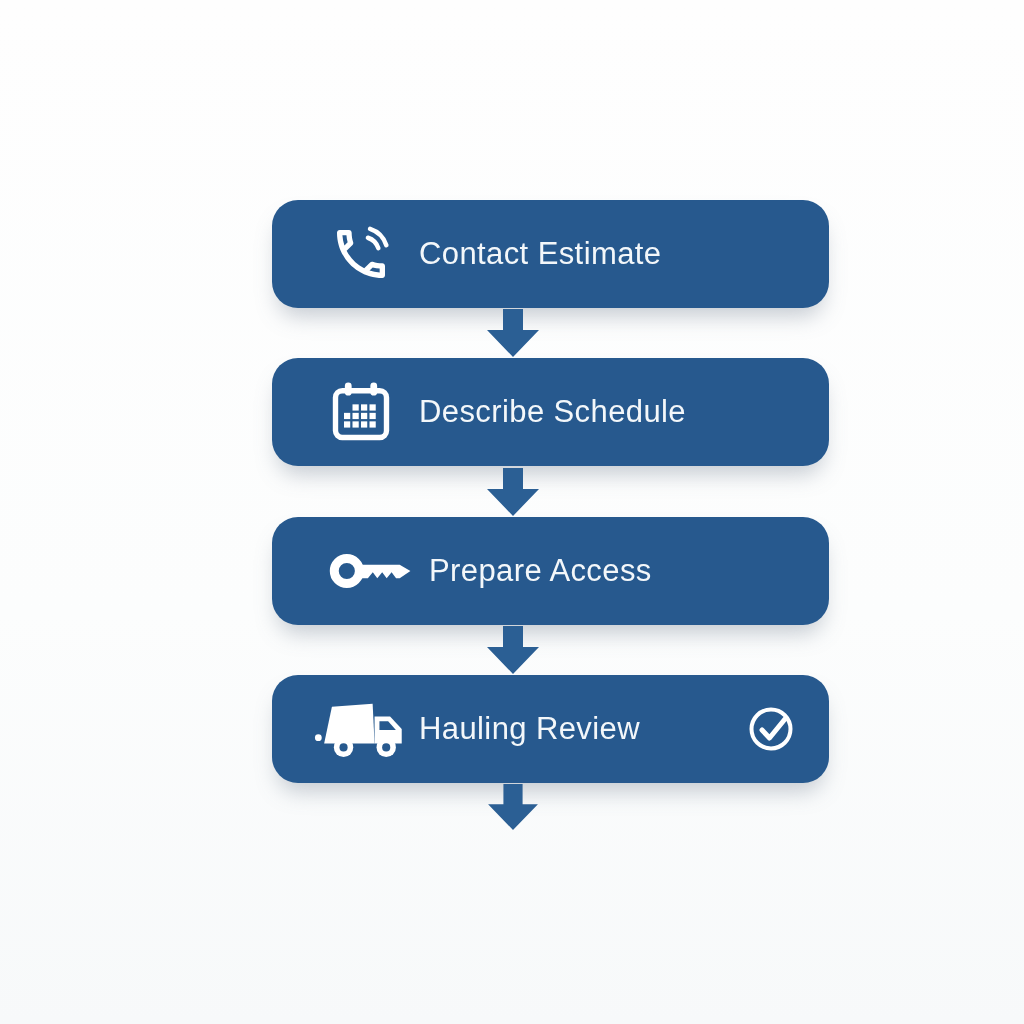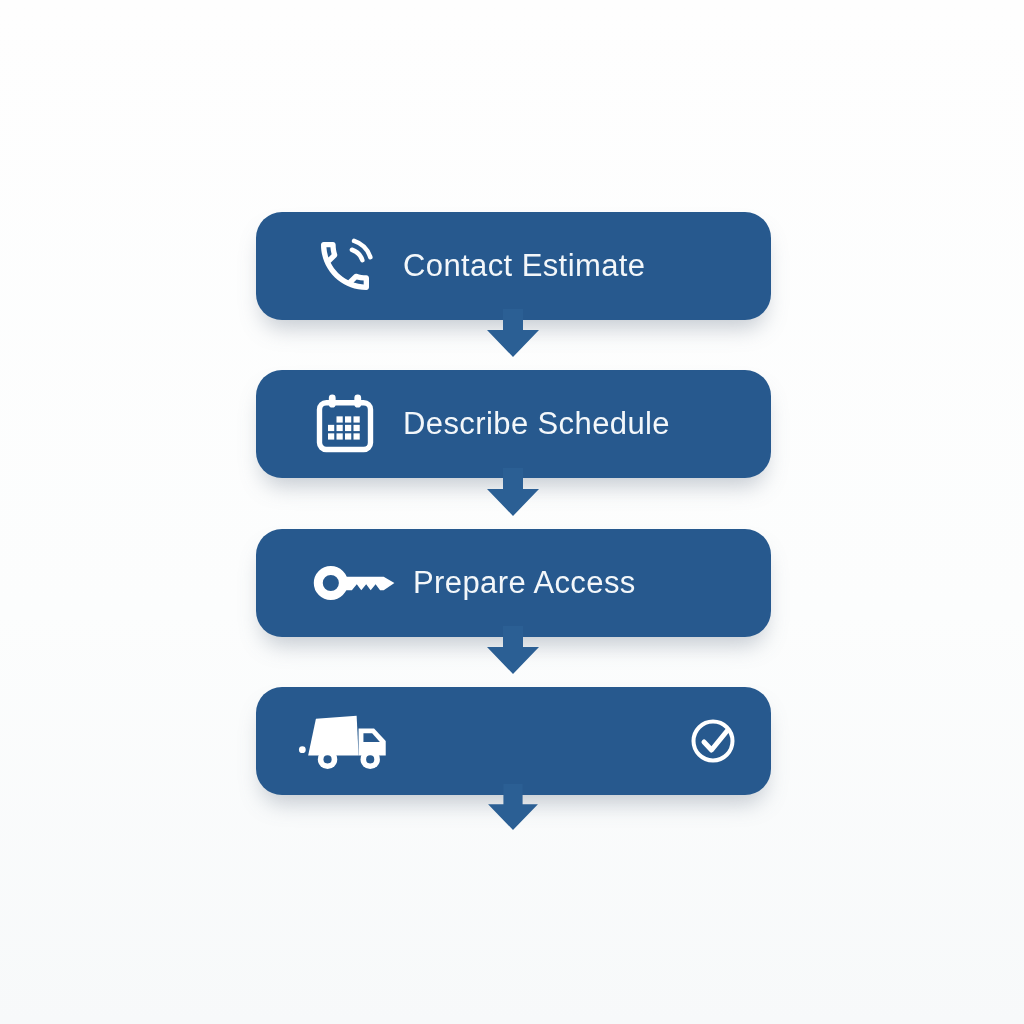--- a/index.html
+++ b/index.html
@@ -13,31 +13,30 @@
     background: linear-gradient(180deg, #fefefe 0%, #fcfdfd 60%, #f7f9fa 100%);
     font-family: "Liberation Sans", sans-serif;
     overflow: hidden;
   }
   .canvas {
     position: absolute;
     inset: 0;
   }
   .step {
     position: absolute;
-    left: 256px;
-    width: 515px;
+    left: 272px;
+    width: 557px;
     height: 108px;
     background: #27598E;
     border-radius: 26px;
     display: flex;
     align-items: center;
     padding-left: 30px;
     box-sizing: border-box;
     box-shadow: 0 14px 22px -6px rgba(95, 110, 130, 0.35);
-    margin-top: 12px;
   }
   .step-1 { top: 200px; }
   .step-2 { top: 358px; }
   .step-3 { top: 517px; padding-left: 40px; }
   .step-4 { top: 675px; }
   .icon-slot {
     width: 117px;
     display: flex;
     align-items: center;
     justify-content: center;
@@ -144,20 +143,21 @@
         <circle cx="6" cy="42" r="3.5" fill="#ffffff"></circle>
         <polygon fill="#ffffff" points="20,10 62,7 64,48 12,48"></polygon>
         <path fill="#ffffff" d="M64 20 h16 l12 13 v15 h-28 z"></path>
         <path fill="#27598E" d="M69 25 h9 l8 9 h-17 z"></path>
         <circle cx="32" cy="52" r="10" fill="#ffffff"></circle>
         <circle cx="32" cy="52" r="4.2" fill="#27598E"></circle>
         <circle cx="76" cy="52" r="10" fill="#ffffff"></circle>
         <circle cx="76" cy="52" r="4.2" fill="#27598E"></circle>
       </svg>
     </span>
+    <span class="step-label">Hauling Review</span>
     <span class="badge-slot">
       <svg width="48" height="48" viewBox="0 0 48 48">
         <circle cx="24" cy="24" r="19.5" fill="none" stroke="#ffffff" stroke-width="4"></circle>
         <path fill="none" stroke="#ffffff" stroke-width="5" stroke-linecap="round" stroke-linejoin="round" d="M15 25 L22.5 33 L38 14"></path>
       </svg>
     </span>
   </div>
 
   <div class="connector connector-4">
     <svg width="52" height="46" viewBox="0 0 52 48">

